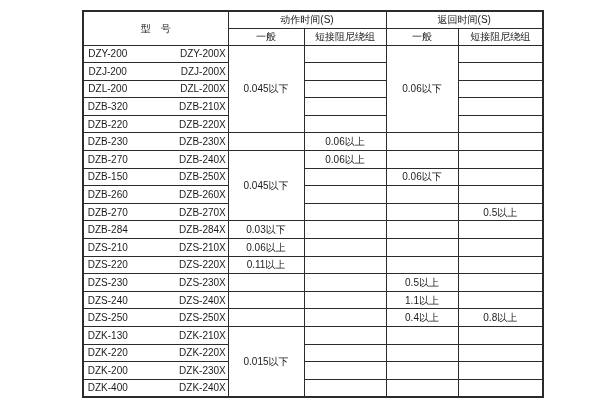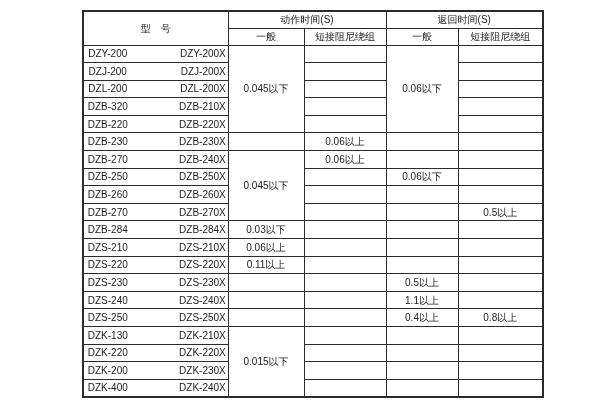--- a/index.html
+++ b/index.html
@@ -128,21 +128,21 @@
             </span>
           </td>
       <td rowspan="4">0.045以下</td>
       <td>0.06以上</td>
       <td></td>
       <td></td>
     </tr>
     <tr>
       <td>
             <span class="model-pair">
-              <span class="m1">DZB-250</span>
+              <span class="m1">DZB-150</span>
               <span class="m2">DZB-250X</span>
             </span>
           </td>
       <td></td>
       <td>0.06以下</td>
       <td></td>
     </tr>
     <tr>
       <td>
             <span class="model-pair">

